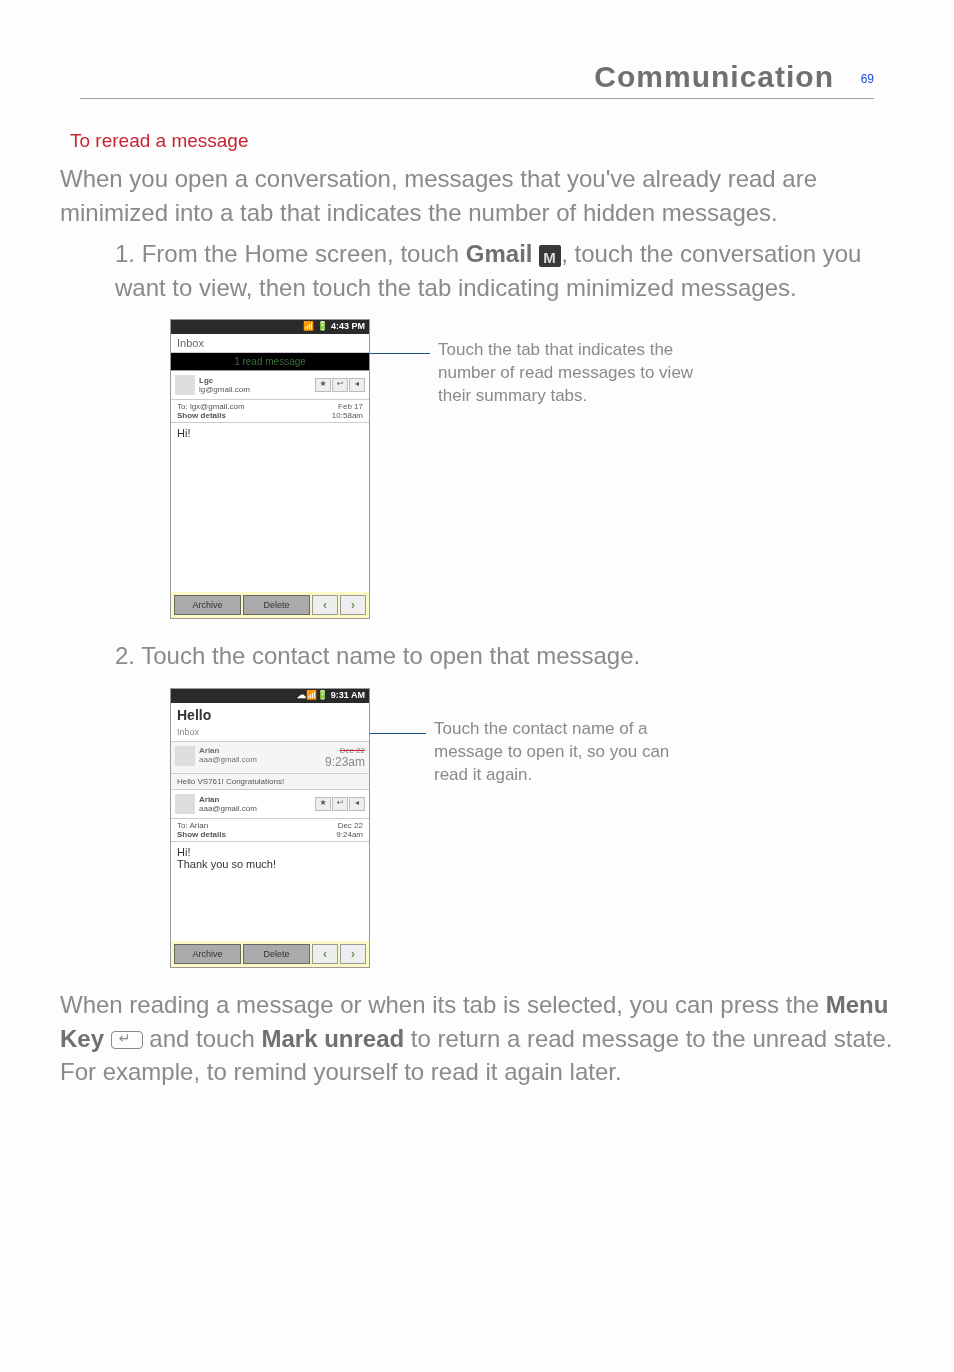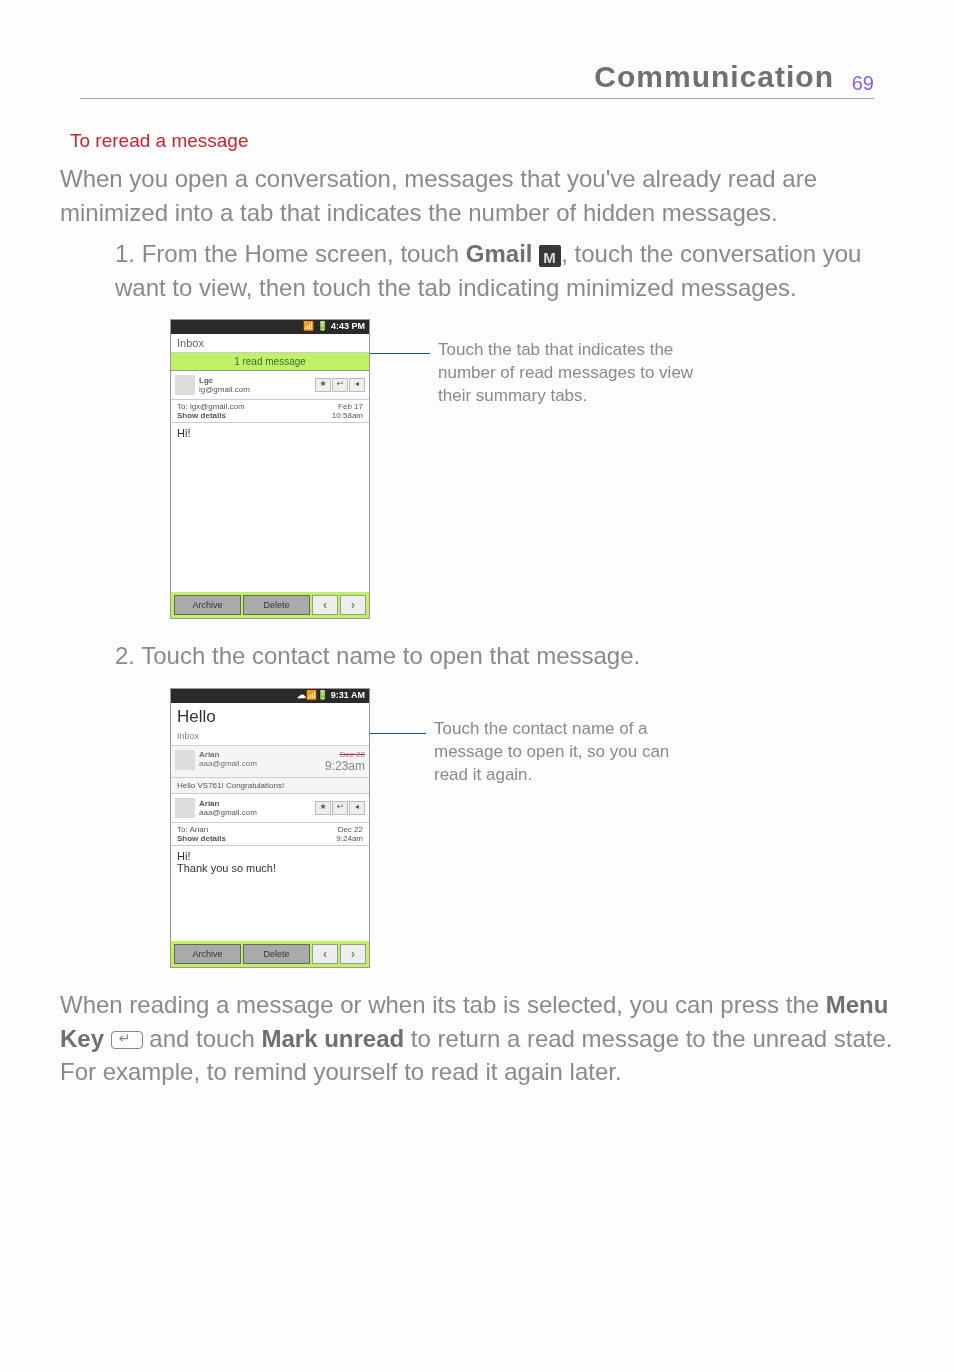--- a/index.html
+++ b/index.html
@@ -22,22 +22,22 @@
       right: 120px;
       font-size: 30px;
       font-weight: bold;
       color: #707070;
       letter-spacing: 1px;
     }
     .page-number {
       position: absolute;
       top: 72px;
       right: 80px;
-      font-size: 20px;
-      color: #8b5cf6;
+      font-size: 12px;
+      color: #1d4ed8;
     }
     .header-line {
       position: absolute;
       top: 98px;
       left: 80px;
       right: 80px;
       height: 1px;
       background: #a0a0a8;
     }
     .content {
@@ -128,21 +128,21 @@
       padding: 1px 4px;
       font-weight: bold;
     }
     .inbox-header {
       padding: 3px 6px;
       font-size: 11px;
       color: #666;
       border-bottom: 1px solid #ccc;
     }
     .read-message-tab {
-      background: #bef264;
+      background: #000000;
       text-align: center;
       padding: 3px;
       font-size: 10px;
       color: #3a6e3a;
       border-bottom: 1px solid #999;
     }
     .message-row {
       display: flex;
       padding: 4px;
       border-bottom: 1px solid #ccc;
@@ -184,21 +184,21 @@
       padding: 4px 6px;
       font-size: 11px;
       color: #333;
     }
     .bottom-bar {
       position: absolute;
       bottom: 0;
       left: 0;
       right: 0;
       height: 26px;
-      background: #bef264;
+      background: #fef9c3;
       display: flex;
       padding: 3px;
       gap: 2px;
     }
     .bottom-btn {
       flex: 1;
       background: #aaa;
       border: 1px solid #666;
       font-size: 9px;
       text-align: center;
@@ -233,22 +233,22 @@
     .phone-screen2 {
       width: 200px;
       height: 280px;
       border: 1px solid #999;
       background: #fff;
       position: relative;
       font-size: 9px;
     }
     .hello-header {
       padding: 4px 6px;
-      font-size: 17px;
-      font-weight: normal;
+      font-size: 14px;
+      font-weight: bold;
       color: #333;
     }
     .inbox-sub {
       padding: 0 6px 4px;
       font-size: 9px;
       color: #888;
       border-bottom: 1px solid #ccc;
     }
     .contact-row {
       display: flex;

